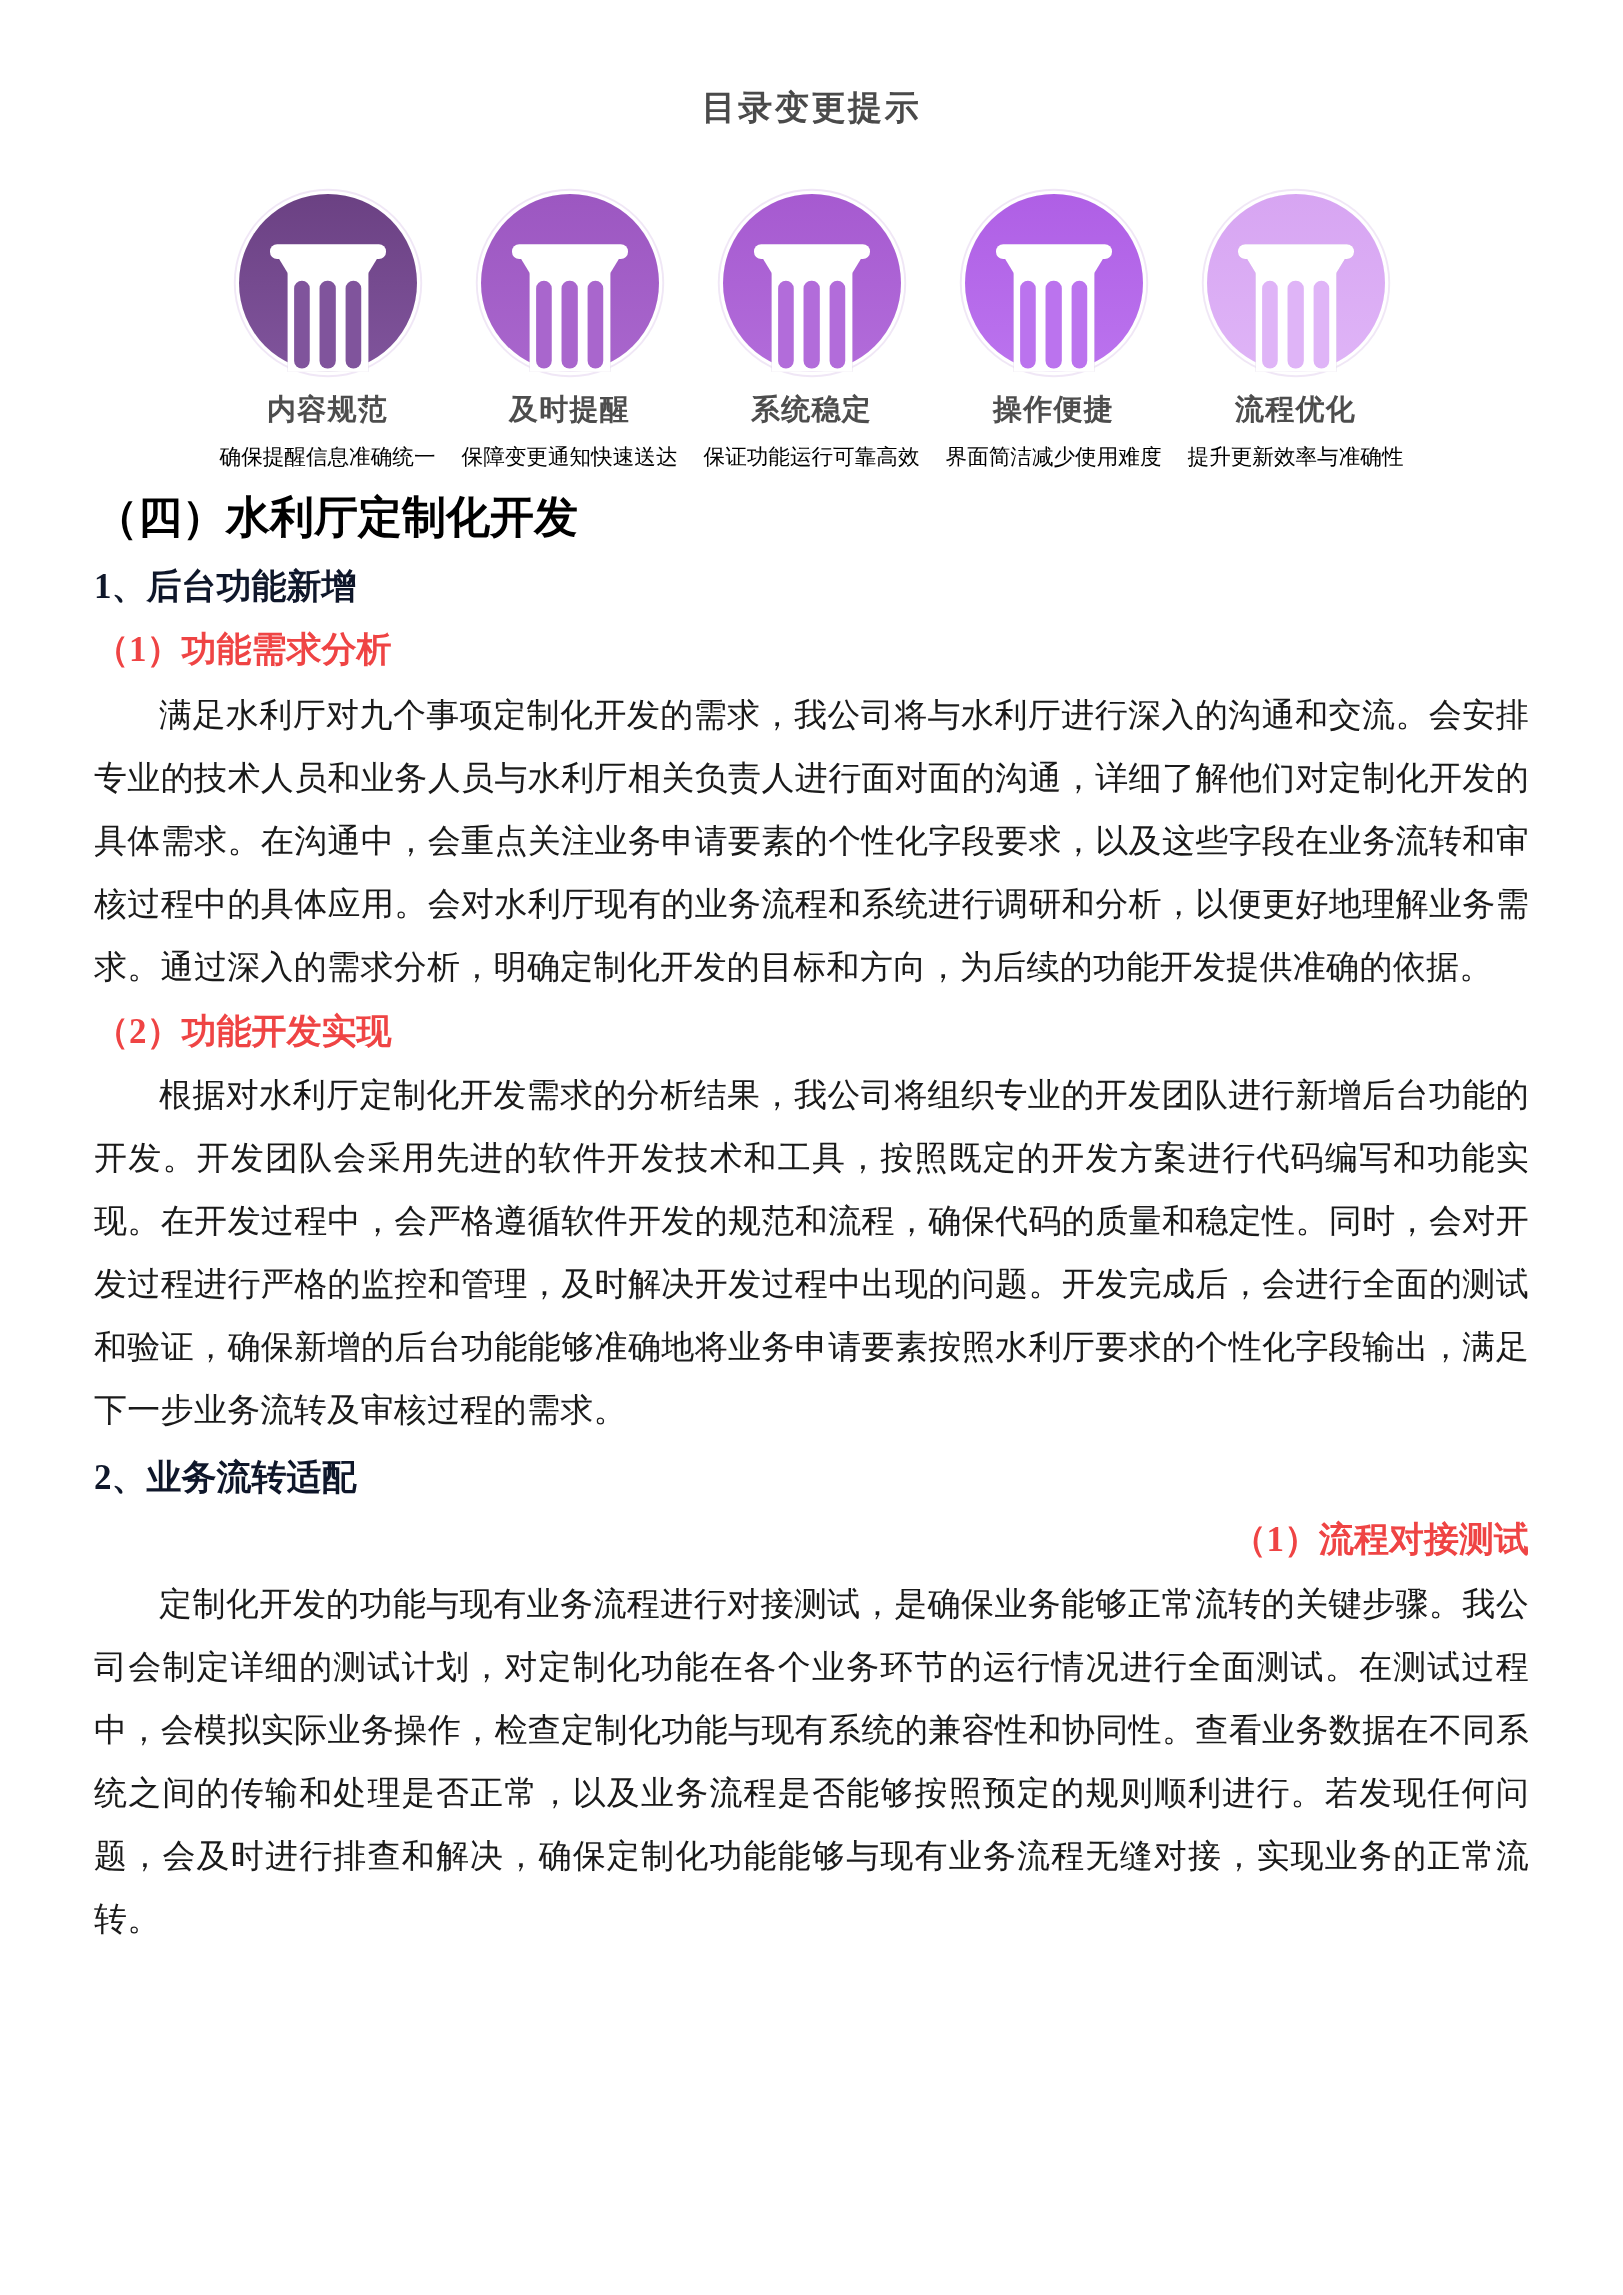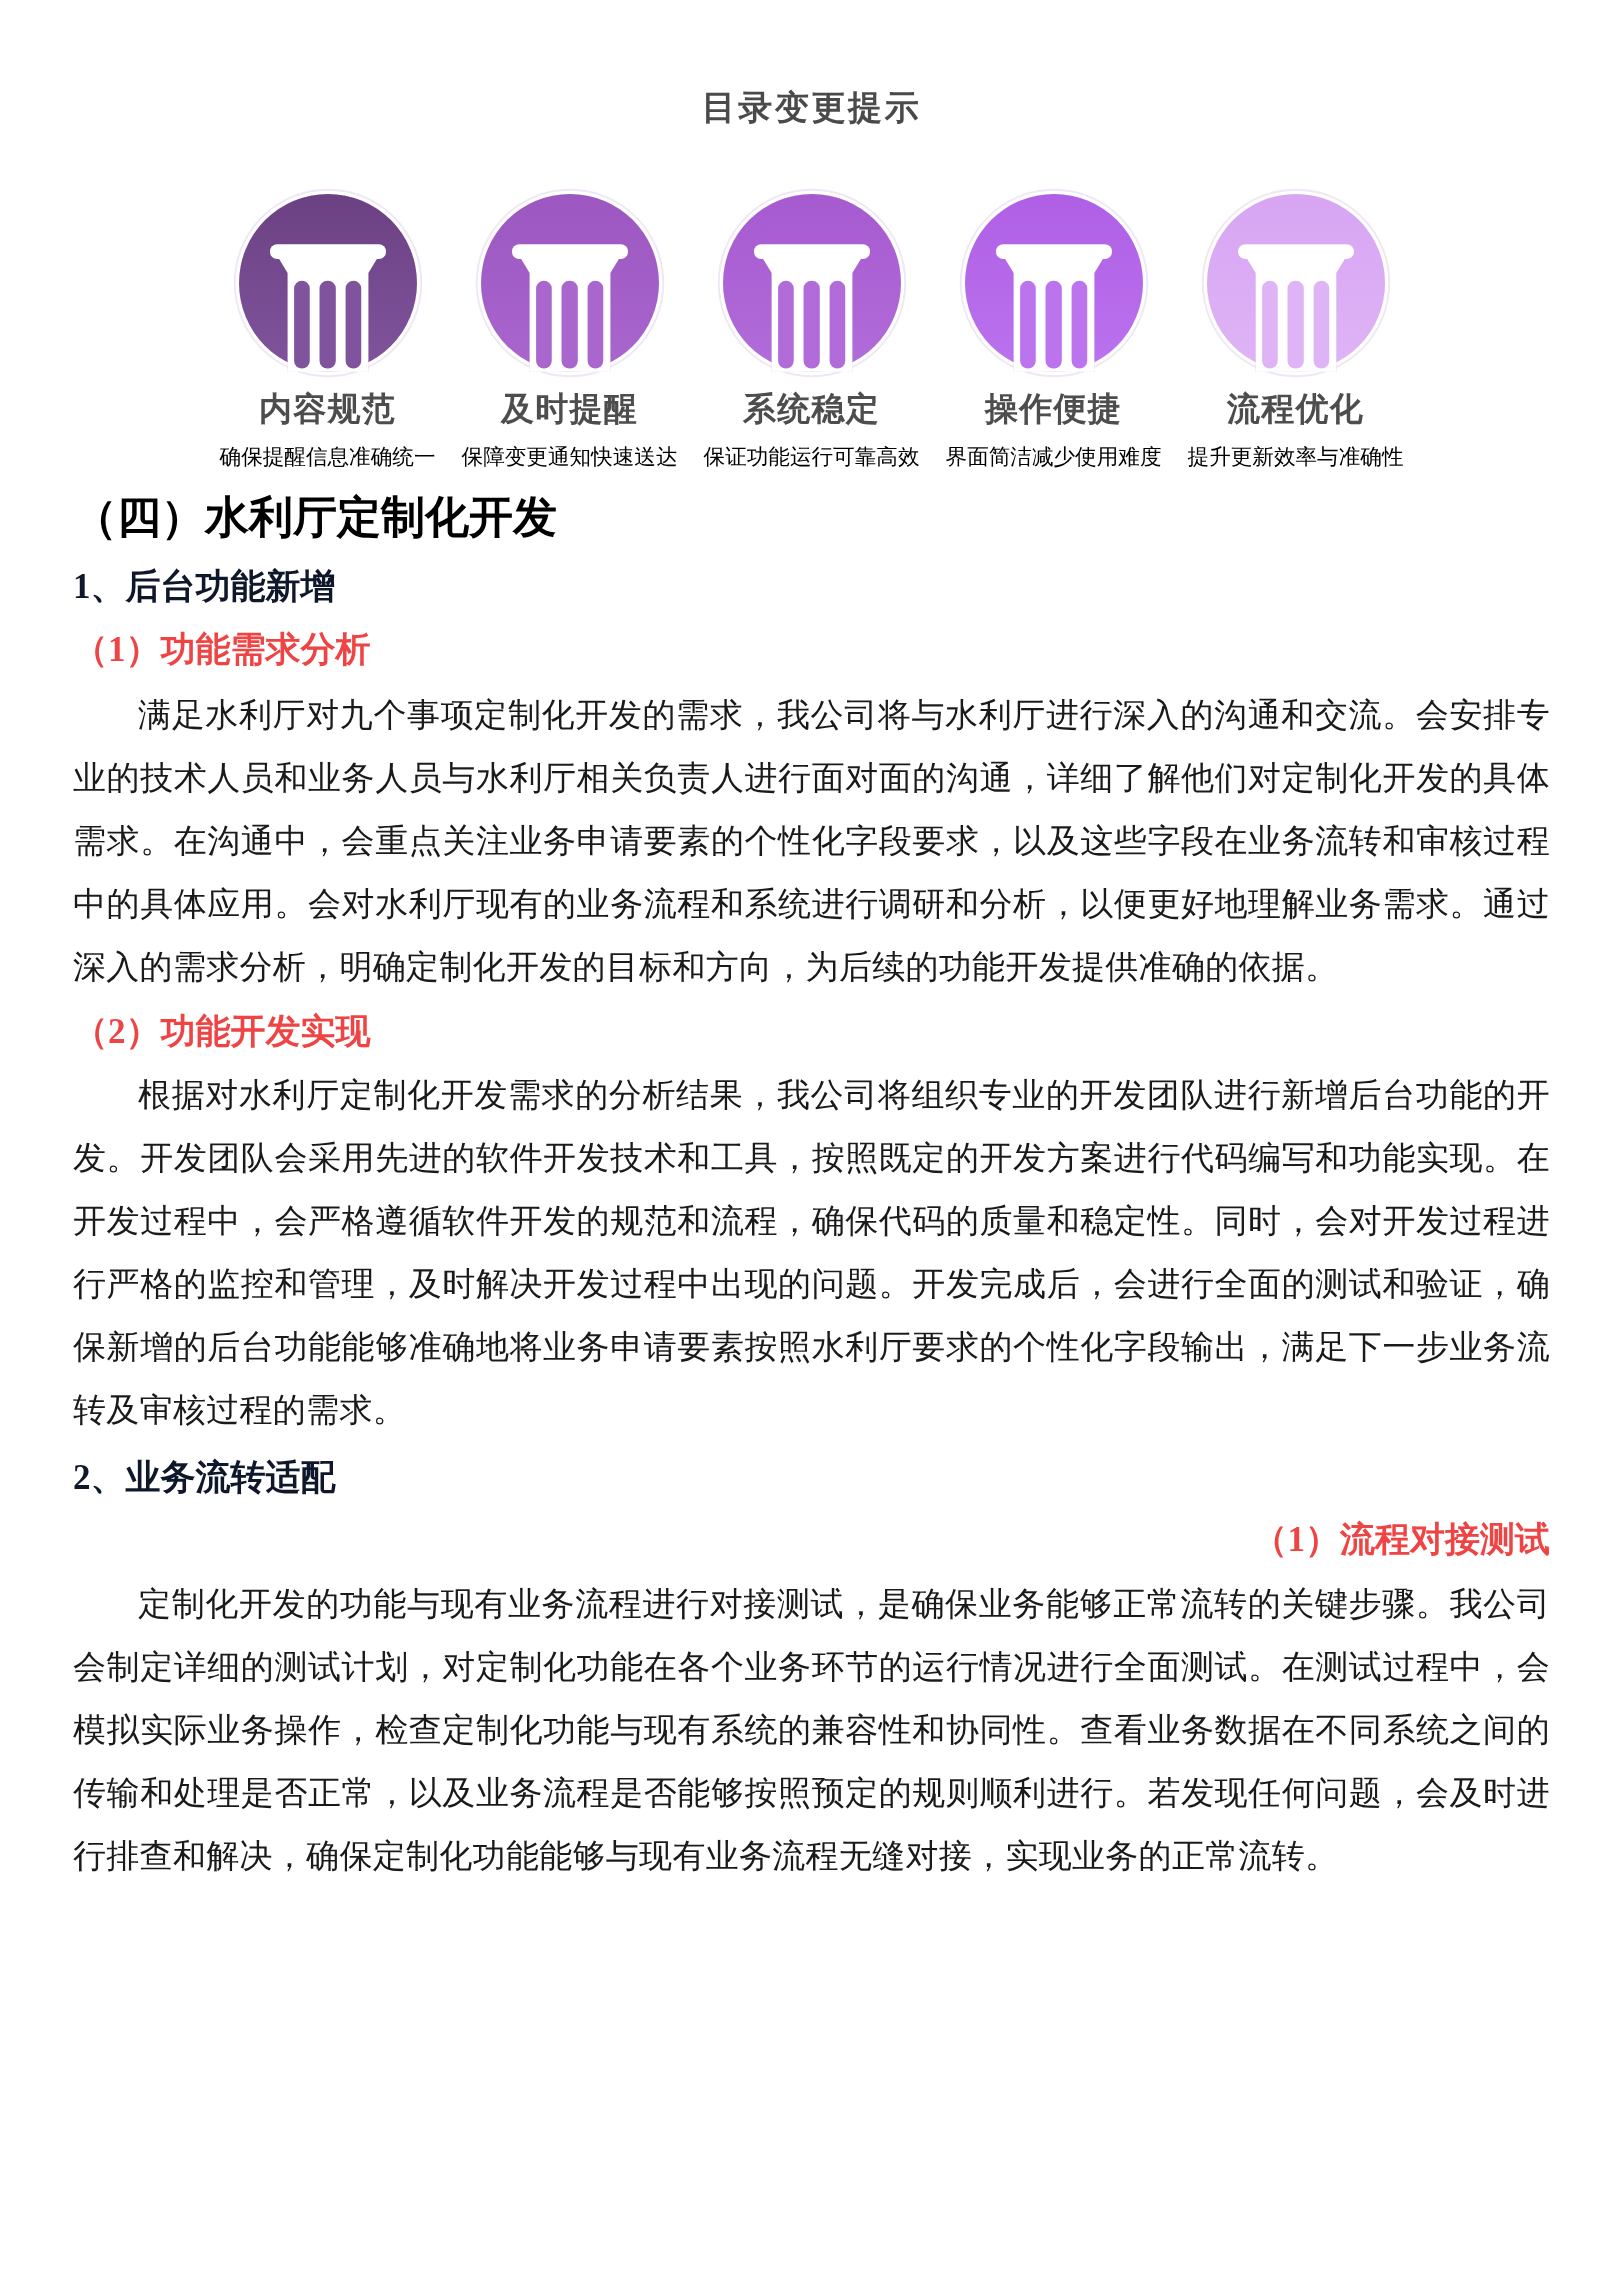--- a/index.html
+++ b/index.html
@@ -24,30 +24,30 @@
   .icon-circle{
     position:absolute;inset:0;border-radius:50%;
     background:linear-gradient(180deg,var(--c1),var(--c2));
     box-shadow:0 0 0 3.3px #ffffff,0 0 0 5.2px rgba(195,160,220,0.25);
   }
   .pillar{position:absolute;left:31px;top:50px;overflow:visible;
     filter:drop-shadow(0 0 0.7px rgba(130,90,160,0.35));}
   .pillar .white{fill:#ffffff;}
   .pillar .slot{fill:var(--c2);}
   .feature-label{
-    margin-top:21px;font-size:33px;line-height:33px;font-weight:bold;color:#4d4d4d;
+    margin-top:21px;font-size:29px;line-height:33px;font-weight:bold;color:#4d4d4d;
     letter-spacing:1.3px;text-align:center;
   }
   .feature-desc{
     margin-top:18.3px;font-size:21.6px;line-height:26px;color:#000000;
     text-align:center;white-space:nowrap;
   }
 
   
-  .doc{padding:0 73px;color:#1a1a1a;}
+  .doc{padding:0 94px;color:#1a1a1a;}
   .h1{margin:19px 0 0 0;font-size:44px;line-height:58px;font-weight:bold;color:#000000;}
   .h2{font-size:35px;line-height:50px;font-weight:bold;color:#0f172a;margin:0;}
   .h3{font-size:35px;line-height:50px;font-weight:bold;color:#ef4444;margin:0;}
   .h2.s1{margin-top:15px;}
   .h3.s1a{margin-top:12.4px;}
   .h3.s1b{margin-top:7.9px;}
   .h2.s2{margin-top:11px;}
   .h3.s2a{margin-top:11.8px;text-align:right;}
   .para{
     margin:0;font-size:33px;line-height:63px;text-align:justify;

